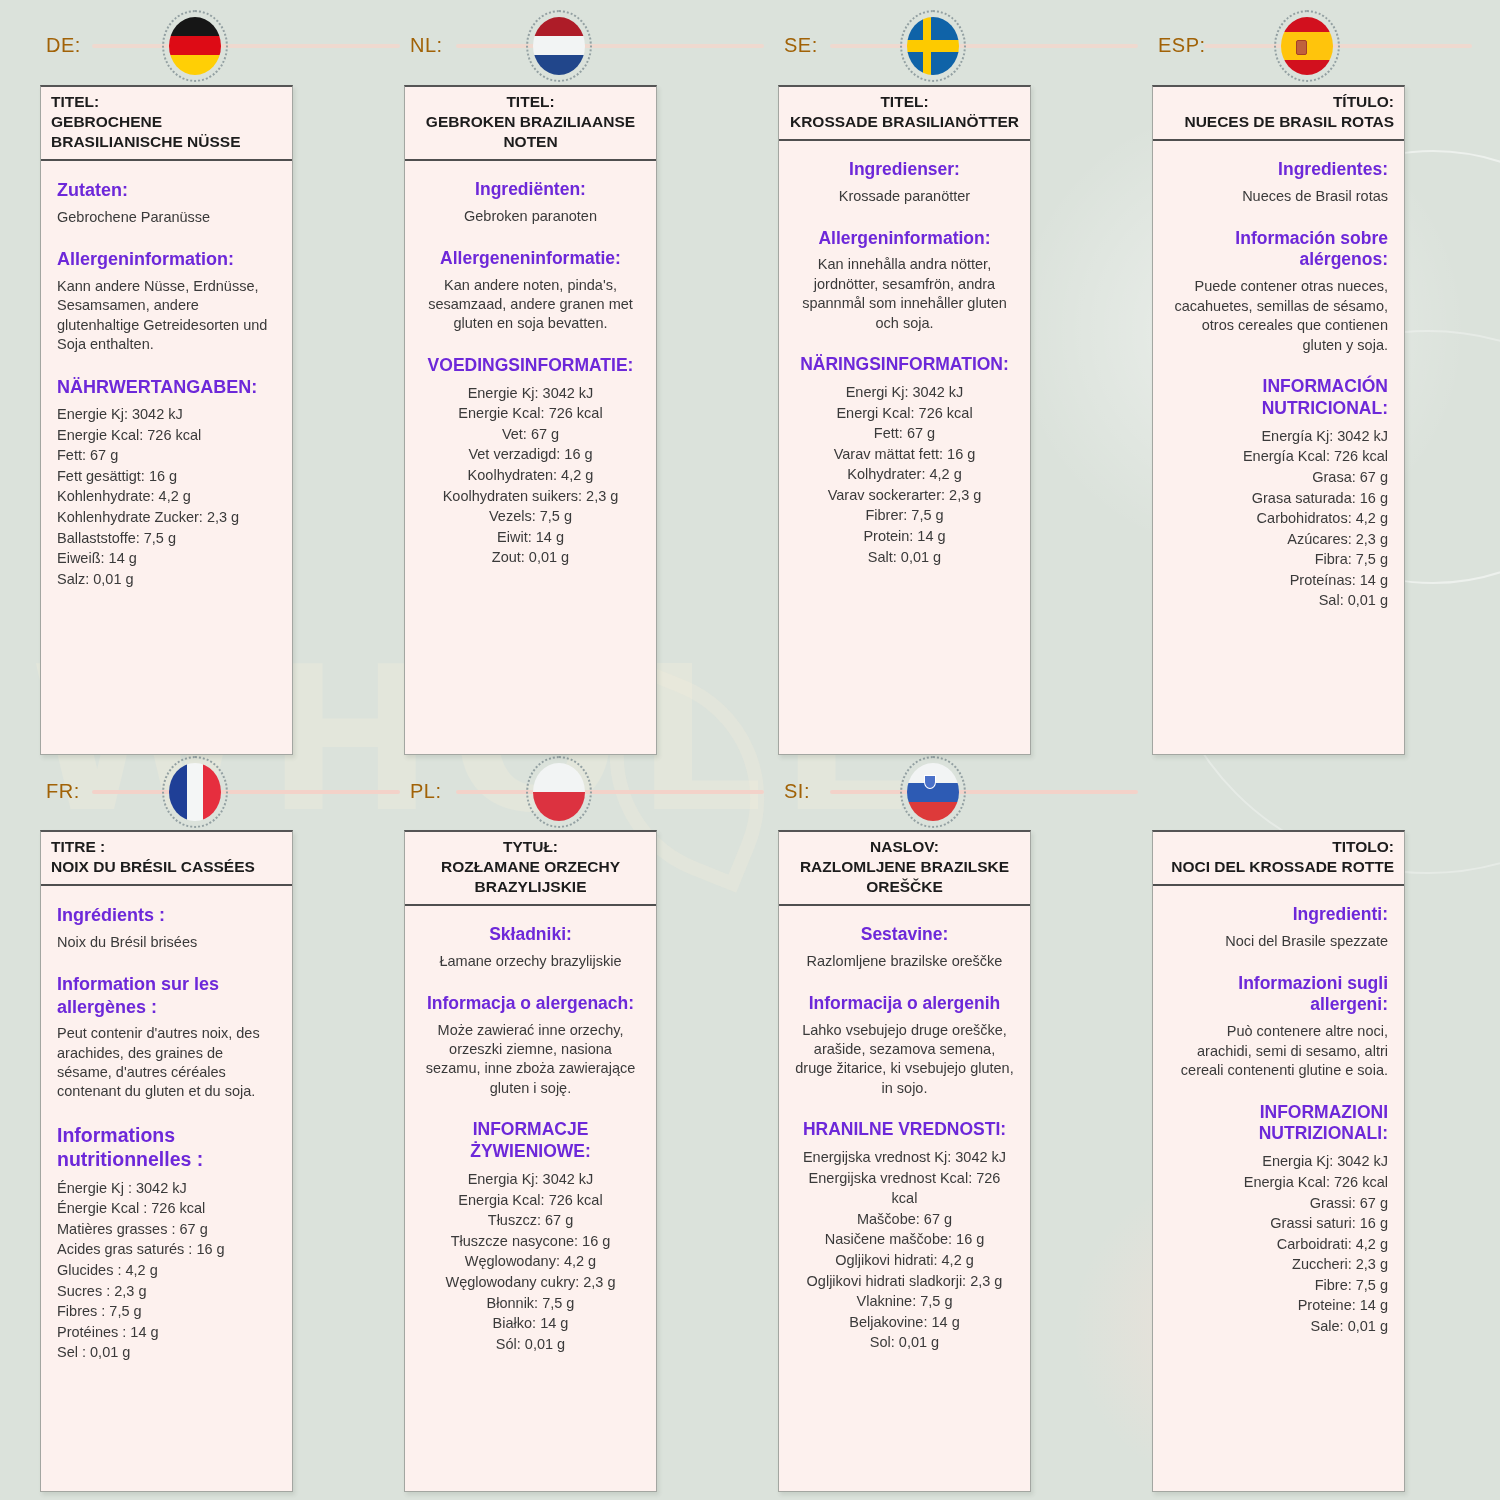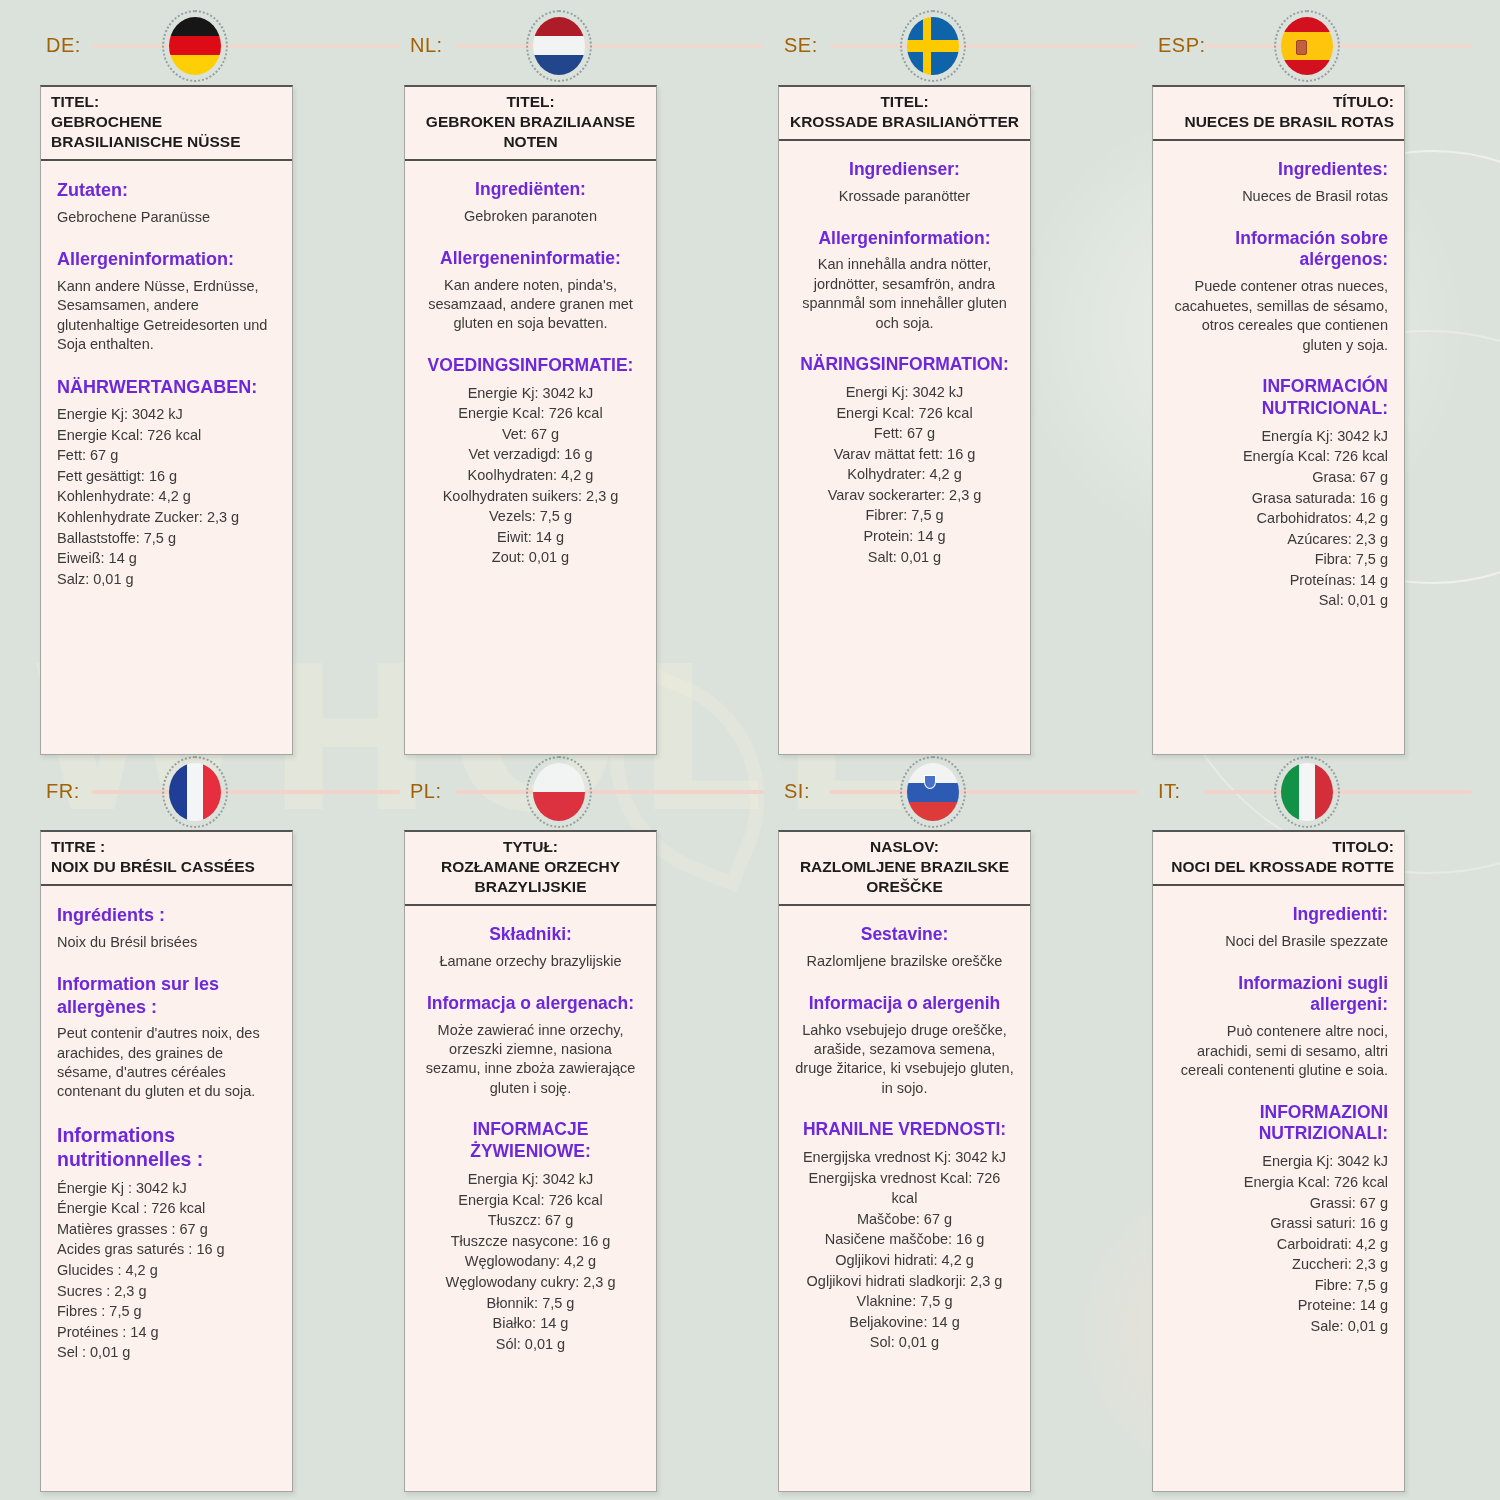--- a/index.html
+++ b/index.html
@@ -149,27 +149,20 @@
         <span class="flag flag-si"></span>
       </span>
   </div>
   <div class="lang row2 col2">
     <span class="code">PL:</span>
     <span class="rule"></span>
     <span class="flag-wrap">
         <span class="flag flag-pl"></span>
       </span>
   </div>
-  <div class="lang row2 col4">
-    <span class="code">IT:</span>
-    <span class="rule"></span>
-    <span class="flag-wrap">
-        <span class="flag flag-it"></span>
-      </span>
-  </div>
 
   <div class="card row1 col1 align-left">
     <div class="card-title">
       <div>TITEL:</div>
       <div>GEBROCHENE BRASILIANISCHE NÜSSE</div>
     </div>
     <div class="card-body">
       <h3 class="first">Zutaten:</h3>
       <p>Gebrochene Paranüsse</p>
       <h3>Allergeninformation:</h3>

